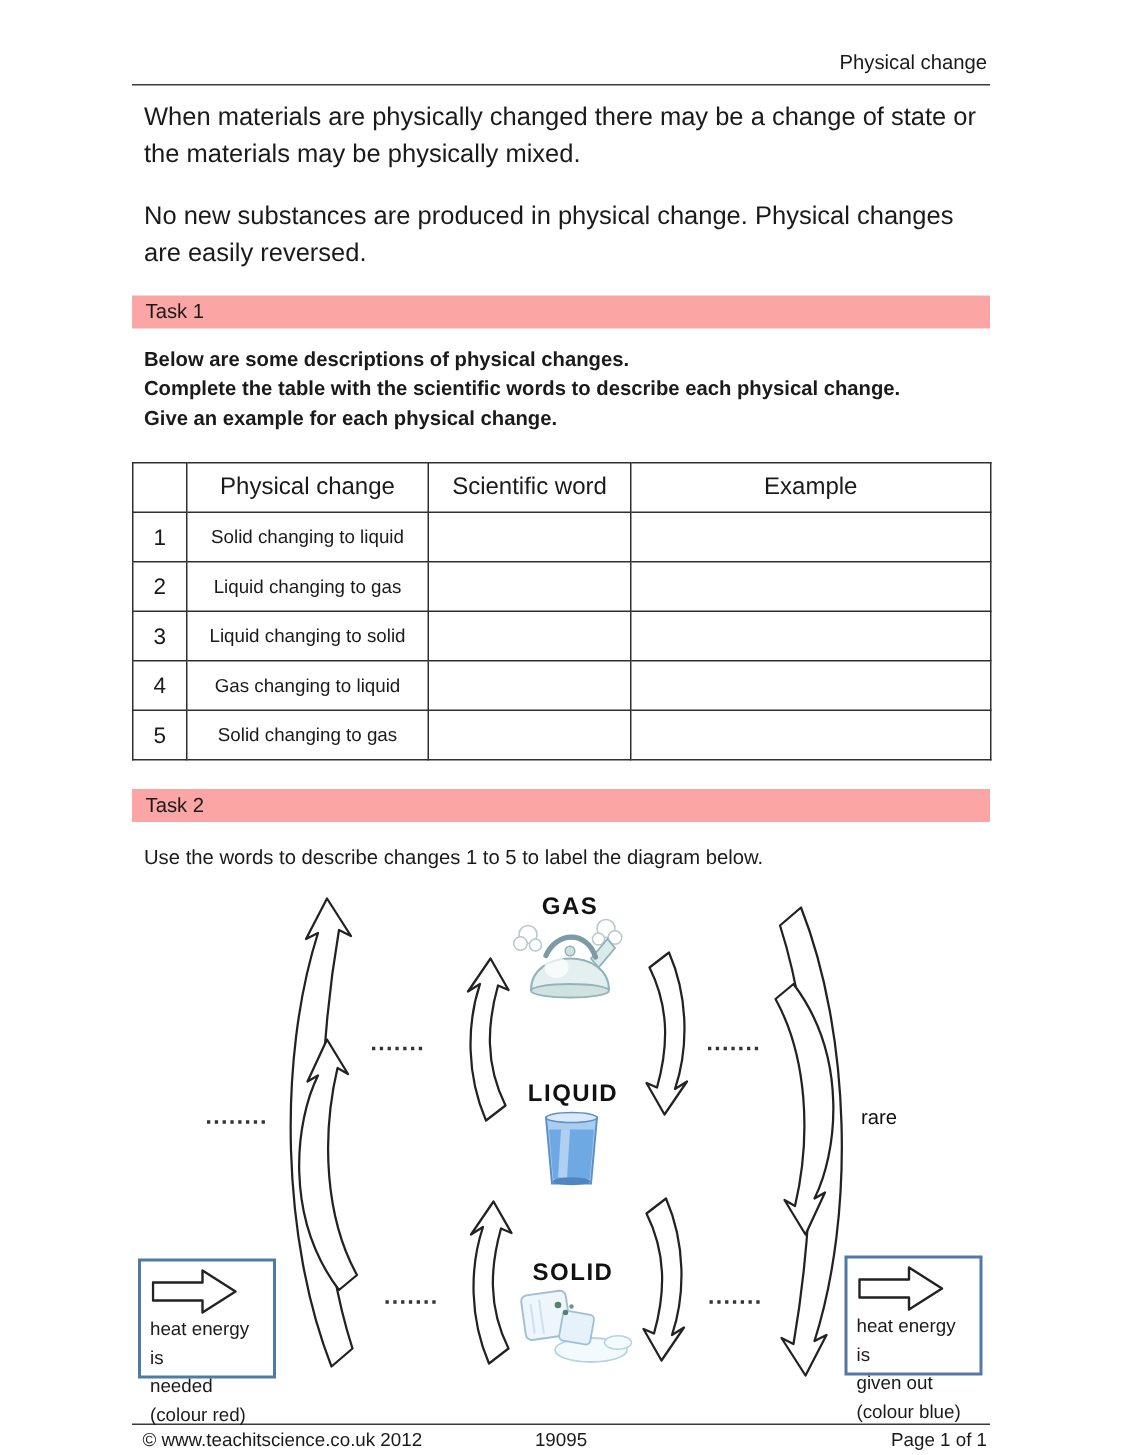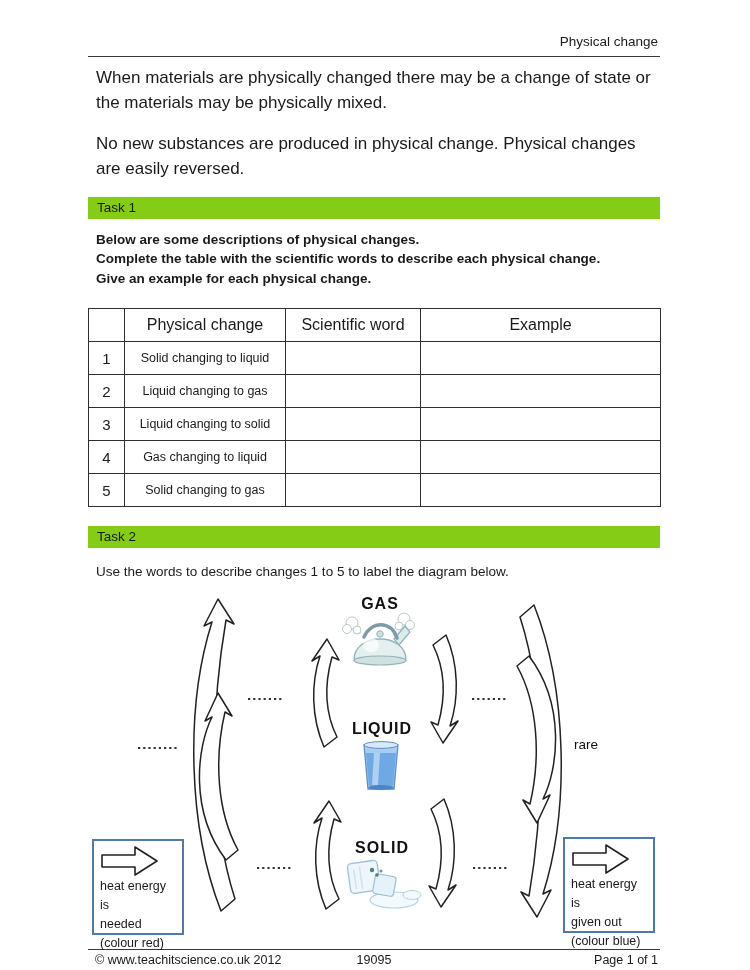--- a/index.html
+++ b/index.html
@@ -7,41 +7,41 @@
   .page {
     width:750px; height:970px; background:#ffffff; position:relative;
     font-family:"Liberation Sans", sans-serif; color:#1a1a1a;
     padding:34px 90px 0 88px; overflow:hidden;
   }
   .doc-title { text-align:right; font-size:13.5px; padding-right:2px; }
   .rule { border:0; border-top:1.4px solid #3a3a3a; margin-top:7px; }
   .para { font-size:17px; line-height:1.45; margin:9px 8px 0 8px; }
   .para.second { margin-top:17px; }
   .taskbar {
-    margin-top:15px; background:#84cc16; font-size:13.5px;
+    margin-top:15px; background:#fca5a5; font-size:13.5px;
     padding:3px 9px 4px 9px;
   }
   .taskbar.t2 { margin-top:19px; }
   .instr { font-size:13.5px; line-height:1.45; margin:11px 8px 0 8px; }
   .instr div { margin:0;font-weight:bold; }
   .instr2 { font-size:13.5px; margin:16px 8px 0 8px; }
 
   table.states { border-collapse:collapse; margin-top:20px; width:572px; table-layout:fixed; }
   table.states th, table.states td { border:1.3px solid #2f2f2f; }
   table.states th { font-weight:400; font-size:16px; height:33px; background:#fff; }
   th.numcol { background:#8db4e2; }
   td.num { text-align:center; font-size:15px; height:33px; }
   td.change { text-align:center; font-size:12.5px; }
   td.blank { background:#fff; }
 
   .diagram { position:relative; width:594px; height:360px; margin:8px 0 0 -3px; }
   .diagram svg.main { position:absolute; left:0; top:0; }
 
   .ebox {
-    position:absolute; width:92px; height:96px; border:2px solid #4f7aa8;
+    position:absolute; width:92px; height:80px; border:2px solid #4f7aa8;
     background:#fff; padding:3px 5px 0 6px; font-size:12.5px; line-height:1.5;
   }
   .ebox .arr { margin:2px 0 1px 1px; display:block; }
   .ebox.left { left:7px; top:252px; }
   .ebox.right { left:478px; top:250px; }
 
   .footer-wrap { margin-top:2px; }
   .footer {
     display:flex; justify-content:space-between; align-items:baseline;
     font-size:12.5px; padding:3px 2px 0 7px;gap:13px;

